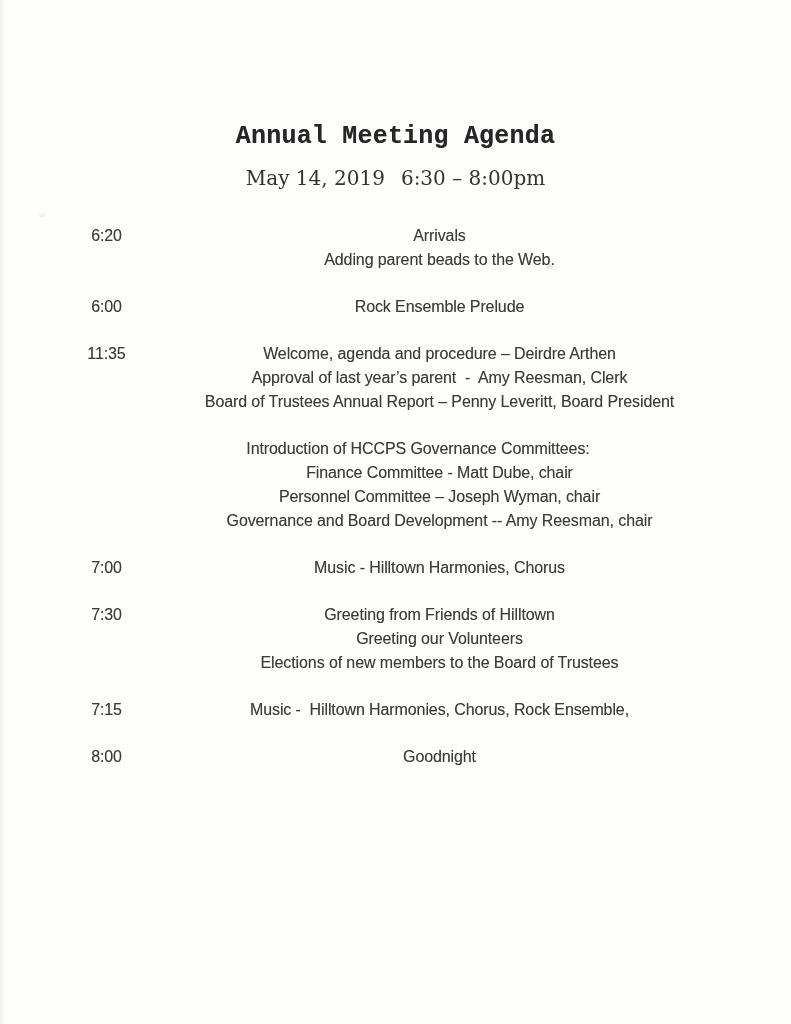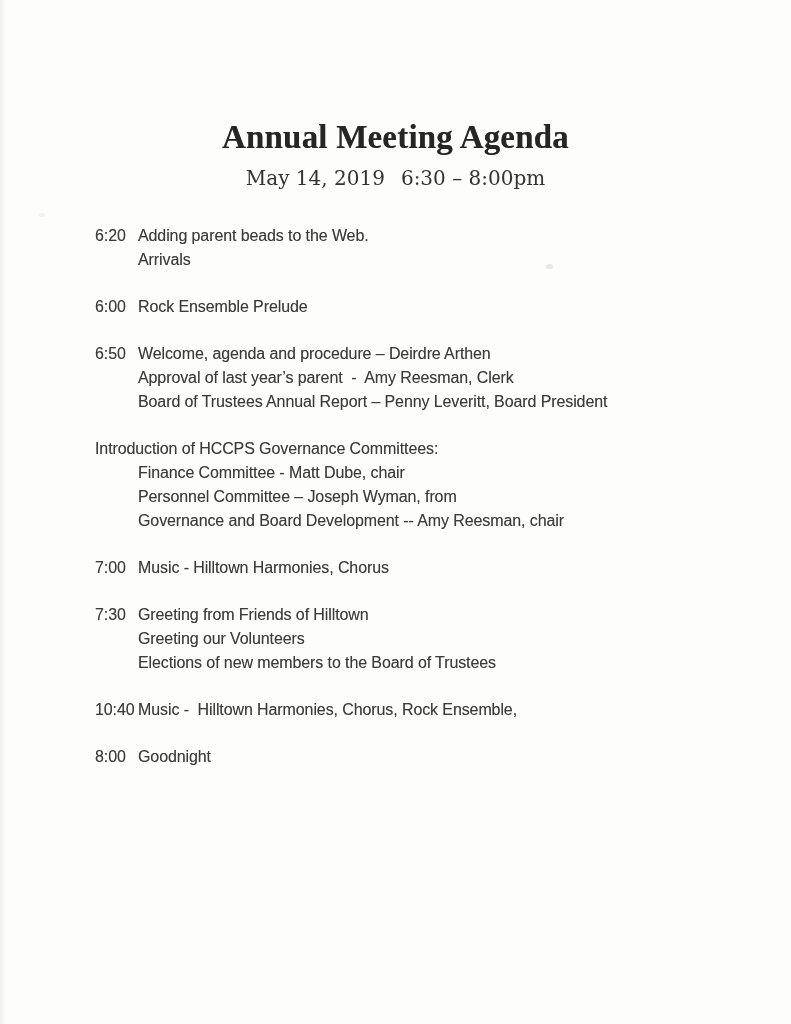--- a/index.html
+++ b/index.html
@@ -26,48 +26,49 @@
   header.title-block {
     position: absolute;
     top: 120px;
     left: 0;
     width: 100%;
     text-align: center;
     color: #2a2a2a;
   }
   h1.doc-title {
     margin: 0;
-    font-family: Liberation Serif, serif;
+    font-family: Liberation Mono, monospace;
     font-weight: 700;
-    font-size: 33px;
+    font-size: 25px;
     line-height: 34px;
     letter-spacing: 0.2px;
     color: #262626;
     text-shadow: 0 0 0.5px rgba(40,40,40,0.5);
   }
   .subtitle {
     margin-top: 11px;
     font-family: "DejaVu Serif", serif;
     font-size: 20px;
     line-height: 26px;
     color: #333333;
   }
   .subtitle .time-range {
     margin-left: 16px;
   }
   main.content {
     position: absolute;
     top: 224px;
-    left: 95px;
+    left: 85px;
     right: 40px;
     color: #3b3b3b;
     font-size: 16px;
     line-height: 24px;
     letter-spacing: -0.1px;
     text-shadow: 0 0 0.4px rgba(60,60,60,0.45);
+    text-align: center;
   }
   section.group {
     display: flex;
     margin: 0 0 23px 0;
   }
   .time-cell {
     width: 43px;
     flex: 0 0 43px;
   }
   .lines {
@@ -101,46 +102,46 @@
     <div class="subtitle">
       <span>May 14, 2019</span><span class="time-range">6:30 – 8:00pm</span>
     </div>
   </header>
 
   <main class="content">
 
     <section class="group">
       <div class="time-cell">6:20</div>
       <div class="lines">
+        <div class="line">Arrivals</div>
         <div class="line">Adding parent beads to the Web.</div>
-        <div class="line">Arrivals</div>
       </div>
     </section>
 
     <section class="group">
       <div class="time-cell">6:00</div>
       <div class="lines">
         <div class="line">Rock Ensemble Prelude</div>
       </div>
     </section>
 
     <section class="group">
-      <div class="time-cell">6:50</div>
+      <div class="time-cell">11:35</div>
       <div class="lines">
         <div class="line">Welcome, agenda and procedure – Deirdre Arthen</div>
         <div class="line">Approval of last year’s parent  -  Amy Reesman, Clerk</div>
         <div class="line">Board of Trustees Annual Report – Penny Leveritt, Board President</div>
       </div>
     </section>
 
     <section class="group">
       <div class="lines">
         <div class="line">Introduction of HCCPS Governance Committees:</div>
         <div class="line indented">Finance Committee - Matt Dube, chair</div>
-        <div class="line indented">Personnel Committee – Joseph Wyman, from</div>
+        <div class="line indented">Personnel Committee – Joseph Wyman, chair</div>
         <div class="line indented">Governance and Board Development -- Amy Reesman, chair</div>
       </div>
     </section>
 
     <section class="group">
       <div class="time-cell">7:00</div>
       <div class="lines">
         <div class="line">Music - Hilltown Harmonies, Chorus</div>
       </div>
     </section>
@@ -148,21 +149,21 @@
     <section class="group">
       <div class="time-cell">7:30</div>
       <div class="lines">
         <div class="line">Greeting from Friends of Hilltown</div>
         <div class="line">Greeting our Volunteers</div>
         <div class="line">Elections of new members to the Board of Trustees</div>
       </div>
     </section>
 
     <section class="group">
-      <div class="time-cell">10:40</div>
+      <div class="time-cell">7:15</div>
       <div class="lines">
         <div class="line">Music -  Hilltown Harmonies, Chorus, Rock Ensemble,</div>
       </div>
     </section>
 
     <section class="group">
       <div class="time-cell">8:00</div>
       <div class="lines">
         <div class="line">Goodnight</div>
       </div>

